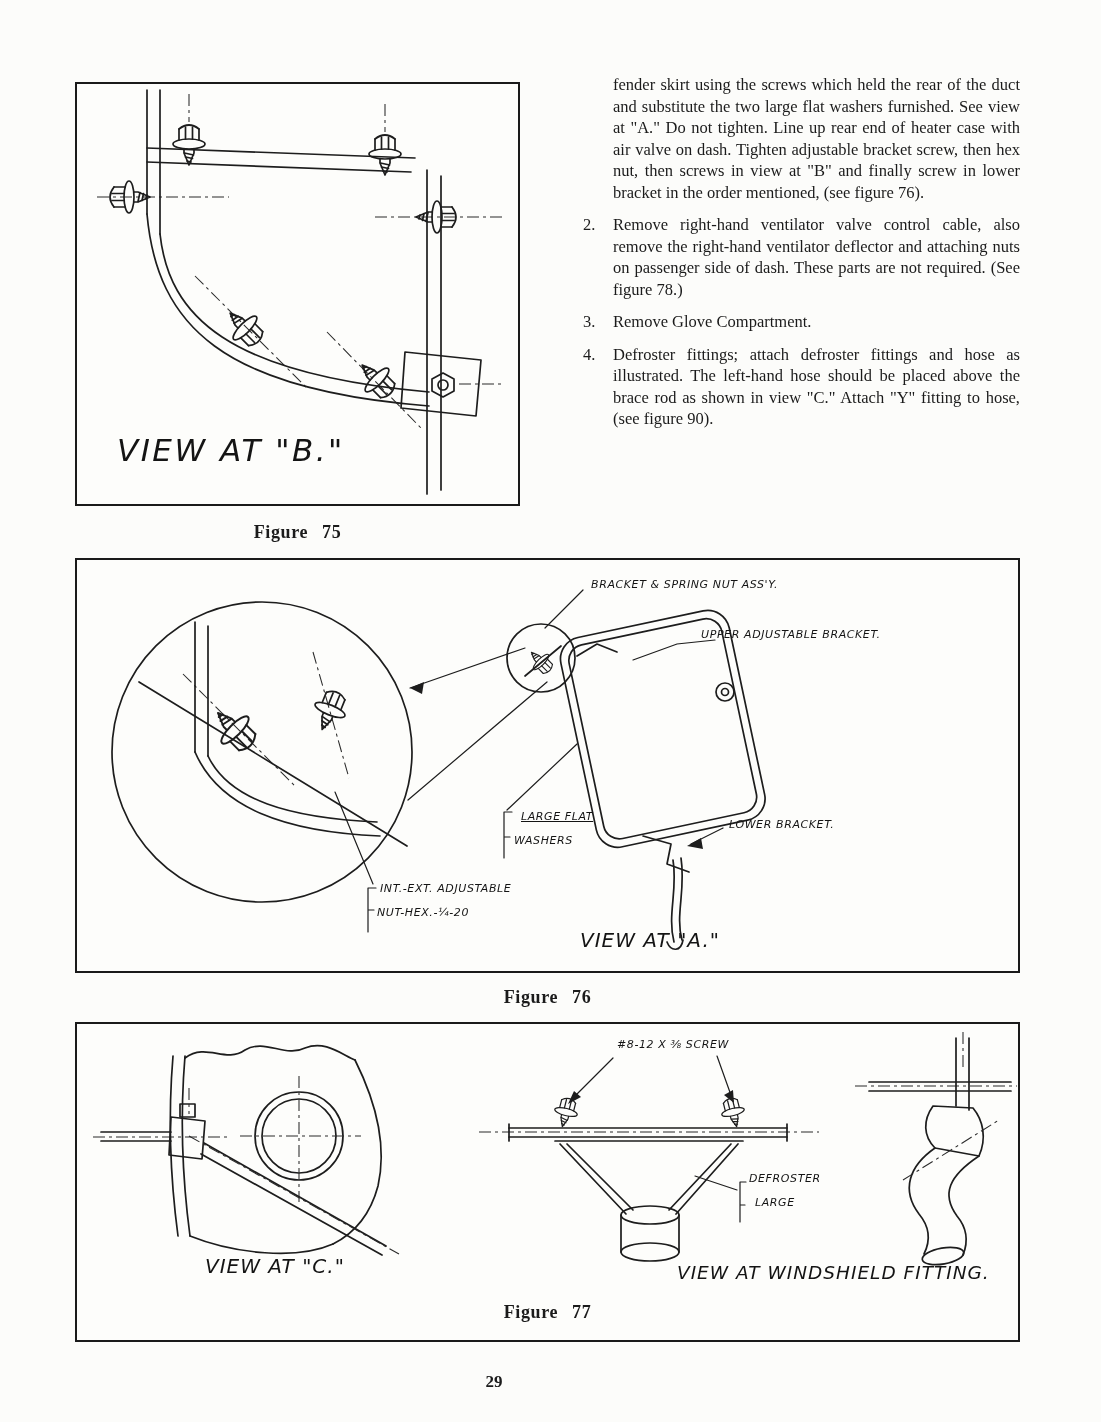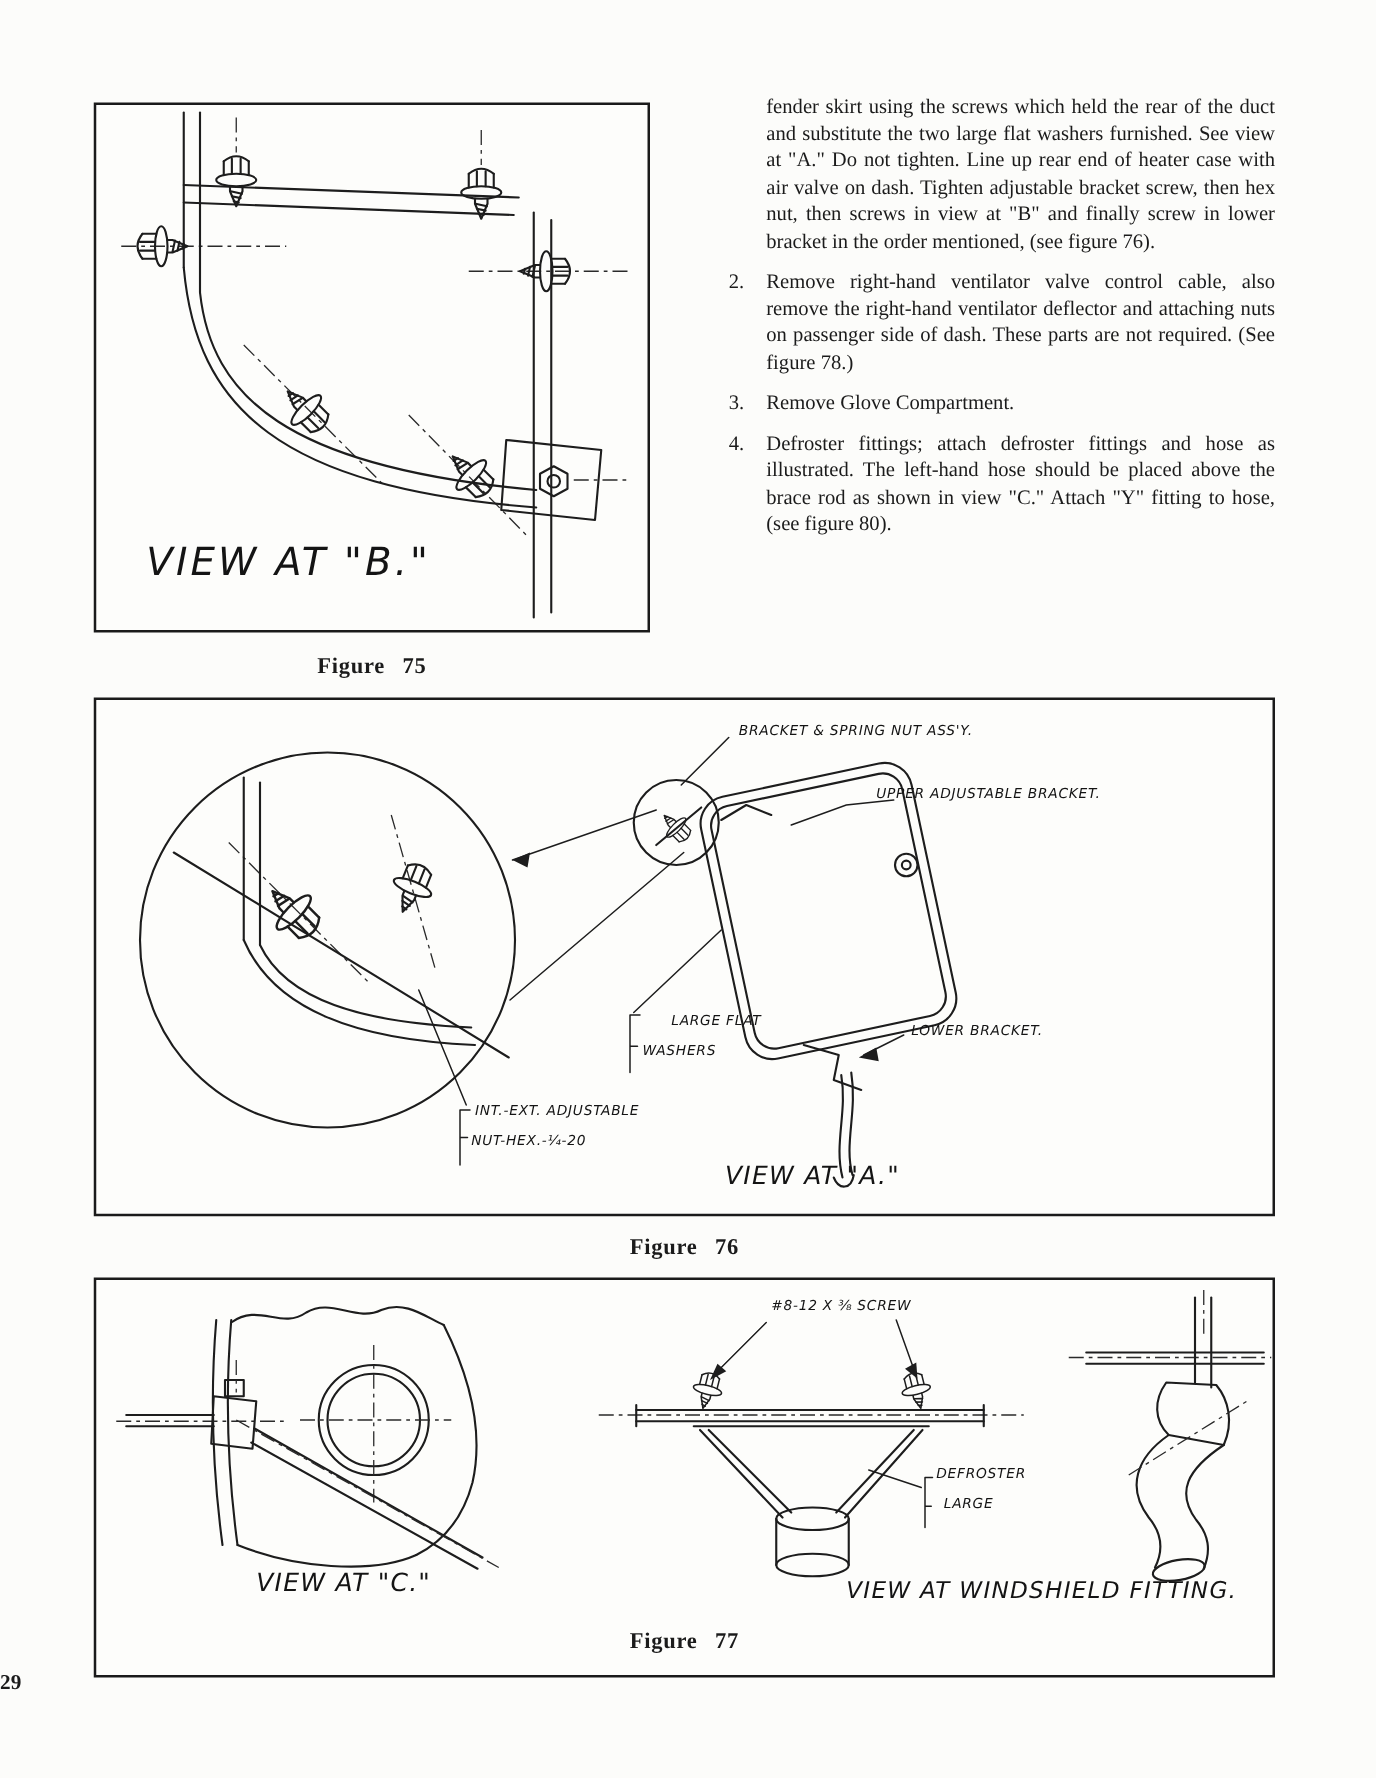--- a/index.html
+++ b/index.html
@@ -56,22 +56,22 @@
     font-size:16.5px;
     line-height:21.5px;
     text-align:justify;
   }
   .textcol .para { margin-left:30px; }
   .item { position:relative; margin-top:11px; }
   .item .num { position:absolute; left:0; top:0; }
 
   .page-number {
     position:absolute;
-    left:0; top:1336px; width:988px;
-    text-align:left;
+    left:0; top:1372px; width:988px;
+    text-align:center;
     font-weight:bold;
     font-size:17px;
   }
 </style>
 </head>
 <body>
 
 <svg width="0" height="0" style="position:absolute" aria-hidden="true">
   <defs>
     <g id="bolt">
@@ -132,21 +132,21 @@
     <div class="item">
       <span class="num">2.</span>
       <p class="para">Remove right-hand ventilator valve control cable, also remove the right-hand ventilator deflector and attaching nuts on passenger side of dash. These parts are not required. (See figure 78.)</p>
     </div>
     <div class="item">
       <span class="num">3.</span>
       <p class="para">Remove Glove Compartment.</p>
     </div>
     <div class="item">
       <span class="num">4.</span>
-      <p class="para">Defroster fittings; attach defroster fittings and hose as illustrated. The left-hand hose should be placed above the brace rod as shown in view "C." Attach "Y" fitting to hose, (see figure 80).</p>
+      <p class="para">Defroster fittings; attach defroster fittings and hose as illustrated. The left-hand hose should be placed above the brace rod as shown in view "C." Attach "Y" fitting to hose, (see figure 90).</p>
     </div>
   </div>
 
   <div class="fig-box fig76">
     <svg width="941" height="411" viewBox="0 0 941 411">
       <g>
         <circle class="ln" cx="185" cy="192" r="150"></circle>
         <path class="cl" d="M106,114 L218,226"></path>
         <path class="cl" d="M236,92 L272,218"></path>
         <path class="ln" d="M118,62 V192"></path>
@@ -188,21 +188,21 @@
         <path class="ln2" d="M430,250 L500,184"></path>
         <path class="ln2" d="M646,268 L614,284"></path>
         <polygon class="fl" points="610,286 624,278 626,289"></polygon>
         <path class="ln2" d="M296,324 L258,232"></path>
         <path class="ln2" d="M427,252 h8 M427,252 v46 M427,277 h6"></path>
         <path class="ln2" d="M291,328 h8 M291,328 v44 M291,350 h6"></path>
       </g>
     </svg>
     <div class="hand hand-sm" style="left:514px; top:18px;">BRACKET &amp; SPRING NUT ASS'Y.</div>
     <div class="hand hand-sm" style="left:624px; top:68px;">UPPER ADJUSTABLE BRACKET.</div>
-    <div class="hand hand-sm" style="left:460px; top:250px;">LARGE FLAT</div>
+    <div class="hand hand-sm" style="left:444px; top:250px;text-decoration:underline;">LARGE FLAT</div>
     <div class="hand hand-sm" style="left:437px; top:274px;">WASHERS</div>
     <div class="hand hand-sm" style="left:652px; top:258px;">LOWER BRACKET.</div>
     <div class="hand hand-sm" style="left:303px; top:322px;">INT.-EXT. ADJUSTABLE</div>
     <div class="hand hand-sm" style="left:300px; top:346px;">NUT-HEX.-¼-20</div>
     <div class="hand hand-md" style="left:503px; top:368px;">VIEW AT "A."</div>
   </div>
   <div class="caption cap76">Figure 76</div>
 
   <div class="fig-box fig77">
     <svg width="941" height="268" viewBox="0 0 941 268">

